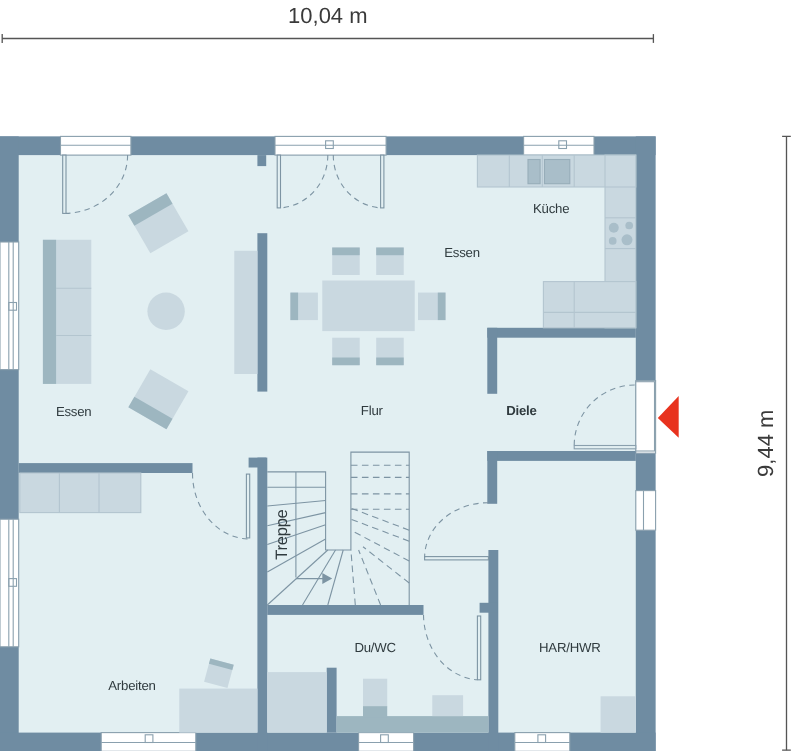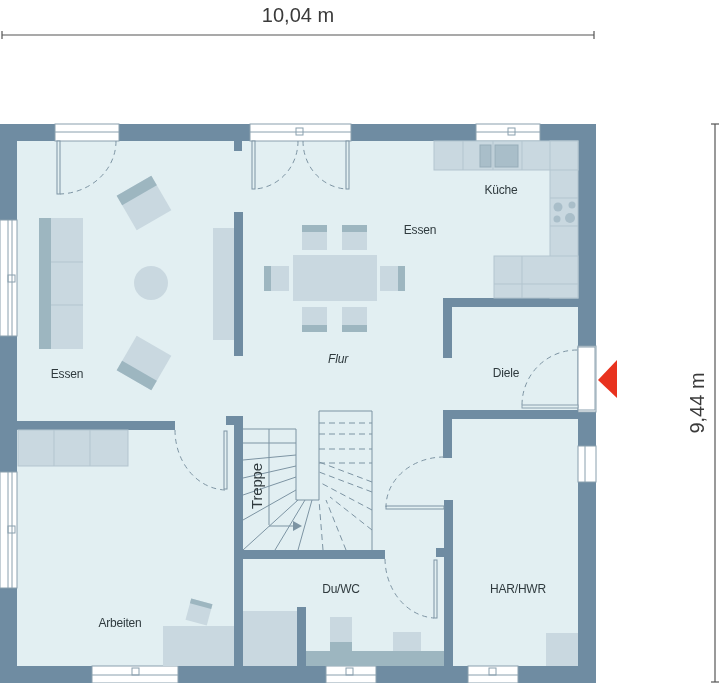--- a/index.html
+++ b/index.html
@@ -216,18 +216,18 @@
 
   <rect x="546" y="633" width="32" height="33" fill="#c9d8e0"></rect>
 </svg>
 
 <div class="dim" style="left:298px; top:15px;">10,04 m</div>
 <div class="dim vert" style="left:697px; top:403px;">9,44 m</div>
 
 <div class="lbl" style="left:67px; top:374px;">Essen</div>
 <div class="lbl" style="left:420px; top:230px;">Essen</div>
 <div class="lbl" style="left:501px; top:190px;">Küche</div>
-<div class="lbl" style="left:338px; top:359px;font-style:italic;">Flur</div>
-<div class="lbl" style="left:506px; top:373px;">Diele</div>
+<div class="lbl" style="left:338px; top:373px;">Flur</div>
+<div class="lbl" style="left:474px; top:373px;font-weight:bold;">Diele</div>
 <div class="lbl vert" style="left:256px; top:486px;">Treppe</div>
 <div class="lbl" style="left:120px; top:623px;">Arbeiten</div>
 <div class="lbl" style="left:341px; top:589px;text-align:right;">Du/WC</div>
 <div class="lbl" style="left:518px; top:589px;">HAR/HWR</div>
 
 </body></html>

